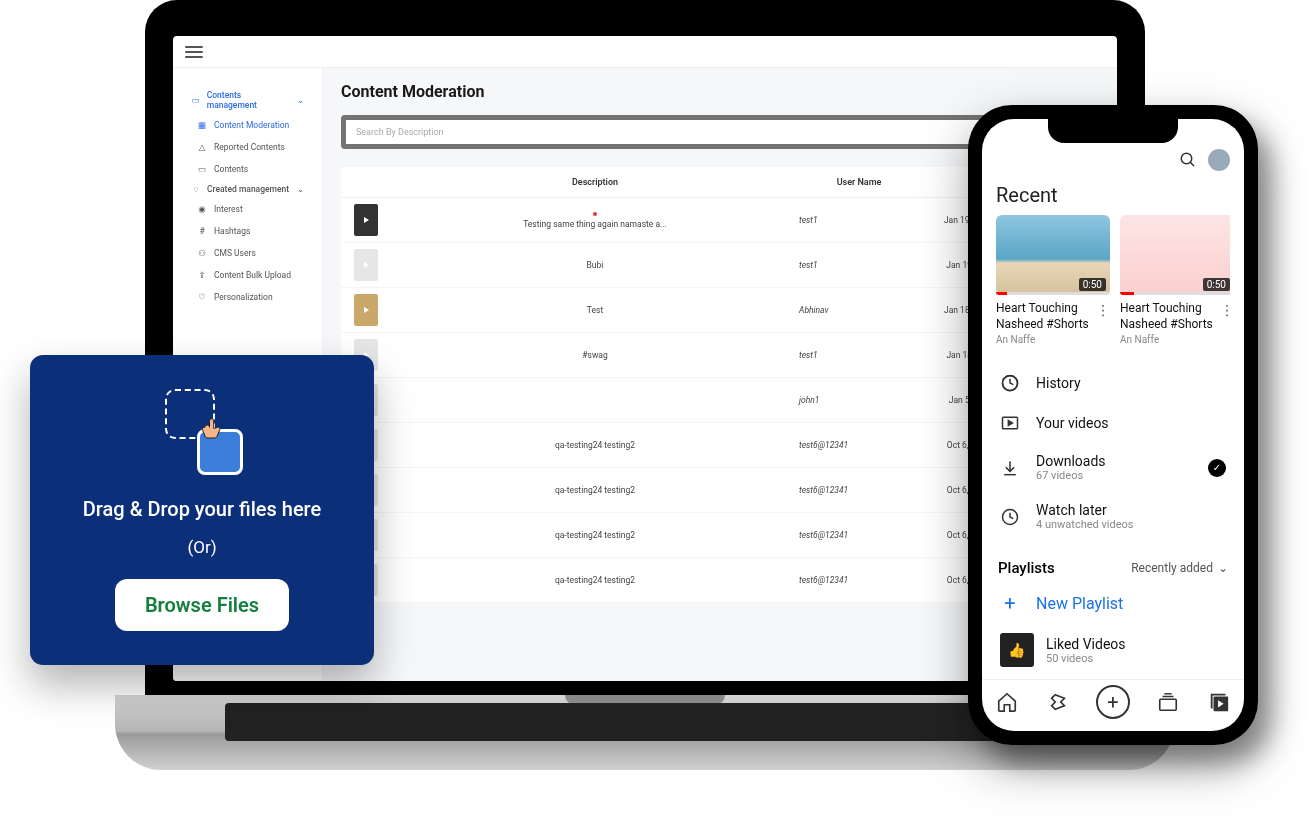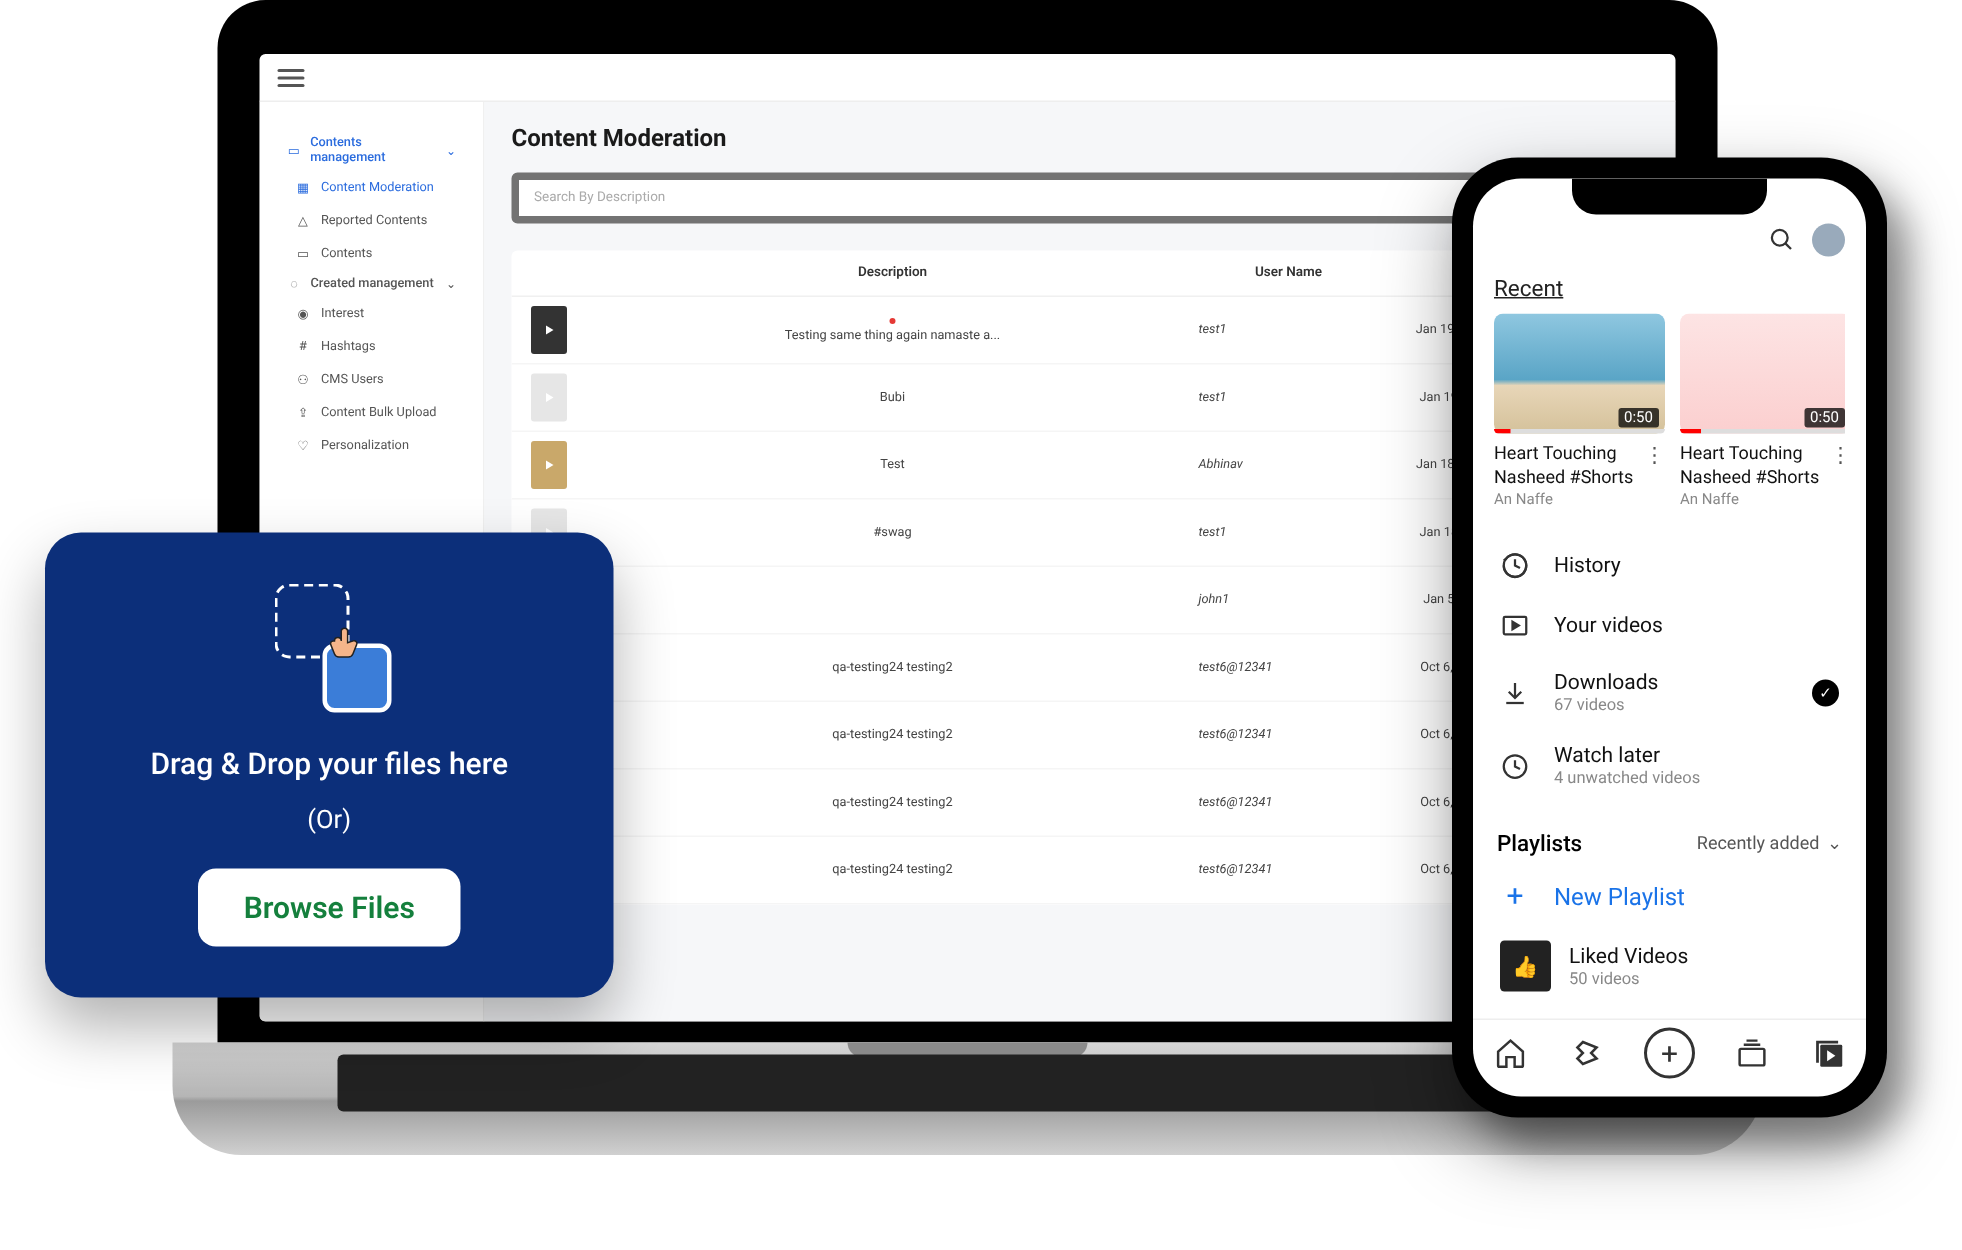--- a/index.html
+++ b/index.html
@@ -46,38 +46,38 @@
 .thumb.gold { background: #c9a86a; }
 .play-tri { width: 0; height: 0; border-left: 5px solid #fff; border-top: 3px solid transparent; border-bottom: 3px solid transparent; }
 .td-desc { flex: 1; text-align: center; }
 .td-user { width: 120px; text-align: left; font-style: italic; }
 .td-created { width: 150px; text-align: center; }
 .td-status { width: 30px; }
 .badge { background: #f59e0b; color: #fff; font-size: 7px; padding: 2px 4px; border-radius: 2px 0 0 2px; display: inline-block; }
 .dot-red { display: block; margin: 0 auto 3px; width: 4px; height: 4px; background: #e53935; border-radius: 50%; }
 
 
-.upload-card { position: absolute; left: 30px; top: 355px; width: 379px; height: 310px; background: #0c2f7a; border-radius: 24px; display: flex; flex-direction: column; align-items: center; justify-content: center; color: #fff; box-shadow: 0 20px 40px rgba(0,0,0,0.3); }
+.upload-card { position: absolute; left: 30px; top: 355px; width: 344px; height: 310px; background: #0c2f7a; border-radius: 13px; display: flex; flex-direction: column; align-items: center; justify-content: center; color: #fff; box-shadow: 0 20px 40px rgba(0,0,0,0.3); }
 .upload-icon-wrap { position: relative; width: 90px; height: 90px; margin-bottom: 18px; }
 .dashed-box { position: absolute; left: 8px; top: 0; width: 50px; height: 50px; border: 2px dashed #fff; border-radius: 10px; }
 .solid-box { position: absolute; right: 4px; bottom: 4px; width: 46px; height: 46px; background: #3b7dd8; border: 3px solid #fff; border-radius: 8px; }
 .hand { position: absolute; left: 38px; top: 22px; width: 30px; height: 30px; }
 .upload-title { font-size: 20px; font-weight: 500; margin-bottom: 16px; }
 .upload-or { font-size: 17px; margin-bottom: 22px; }
 .browse-btn { background: #fff; color: #15803d; font-size: 20px; font-weight: 600; padding: 14px 30px; border-radius: 12px; border: none; cursor: pointer; }
 
 
 .phone-frame { position: absolute; right: 50px; top: 105px; width: 290px; height: 640px; background: #000; border-radius: 44px; padding: 14px; box-shadow: 0 20px 50px rgba(0,0,0,0.35), 14px 18px 24px rgba(0,0,0,0.35); }
 .phone-screen { width: 100%; height: 100%; background: #fff; border-radius: 32px; overflow: hidden; position: relative; display: flex; flex-direction: column; }
 .phone-notch { position: absolute; top: 0; left: 50%; transform: translateX(-50%); width: 130px; height: 24px; background: #000; border-radius: 0 0 16px 16px; z-index: 10; }
 .phone-header { padding: 30px 14px 8px; display: flex; justify-content: flex-end; align-items: center; gap: 10px; }
 .ph-icon { width: 20px; height: 20px; display: flex; align-items: center; justify-content: center; cursor: pointer; }
 .avatar { width: 22px; height: 22px; background: #9ab; border-radius: 50%; }
 .recent-row { padding: 4px 14px 10px; }
-.recent-label { font-size: 15px; color: #222; margin-bottom: 8px; text-decoration: underline; }
+.recent-label { font-size: 20px; color: #222; margin-bottom: 8px; }
 .video-row { display: flex; gap: 10px; overflow: hidden; }
 .video-card { width: 114px; flex-shrink: 0; cursor: pointer; }
 .vthumb { width: 114px; height: 80px; border-radius: 6px; position: relative; }
 .vthumb.sea { background: linear-gradient(180deg, #8fc7e0 0%, #5aa5c6 55%, #e8d6b8 60%, #d4c19a 100%); }
 .vthumb.pink { background: linear-gradient(180deg, #fde4e4, #fbcfcf); }
 .duration { position: absolute; right: 4px; bottom: 4px; background: rgba(0,0,0,0.75); color: #fff; font-size: 10px; padding: 1px 4px; border-radius: 2px; }
 .progress-bar { width: 100%; height: 3px; background: #ddd; position: absolute; bottom: 0; left: 0; border-radius: 0 0 6px 6px; overflow: hidden; }
 .progress-fill { height: 100%; background: #f00; }
 .video-title { font-size: 12px; color: #111; margin-top: 6px; line-height: 1.3; display: flex; justify-content: space-between; align-items: flex-start; }
 .video-author { font-size: 10px; color: #888; margin-top: 2px; }

